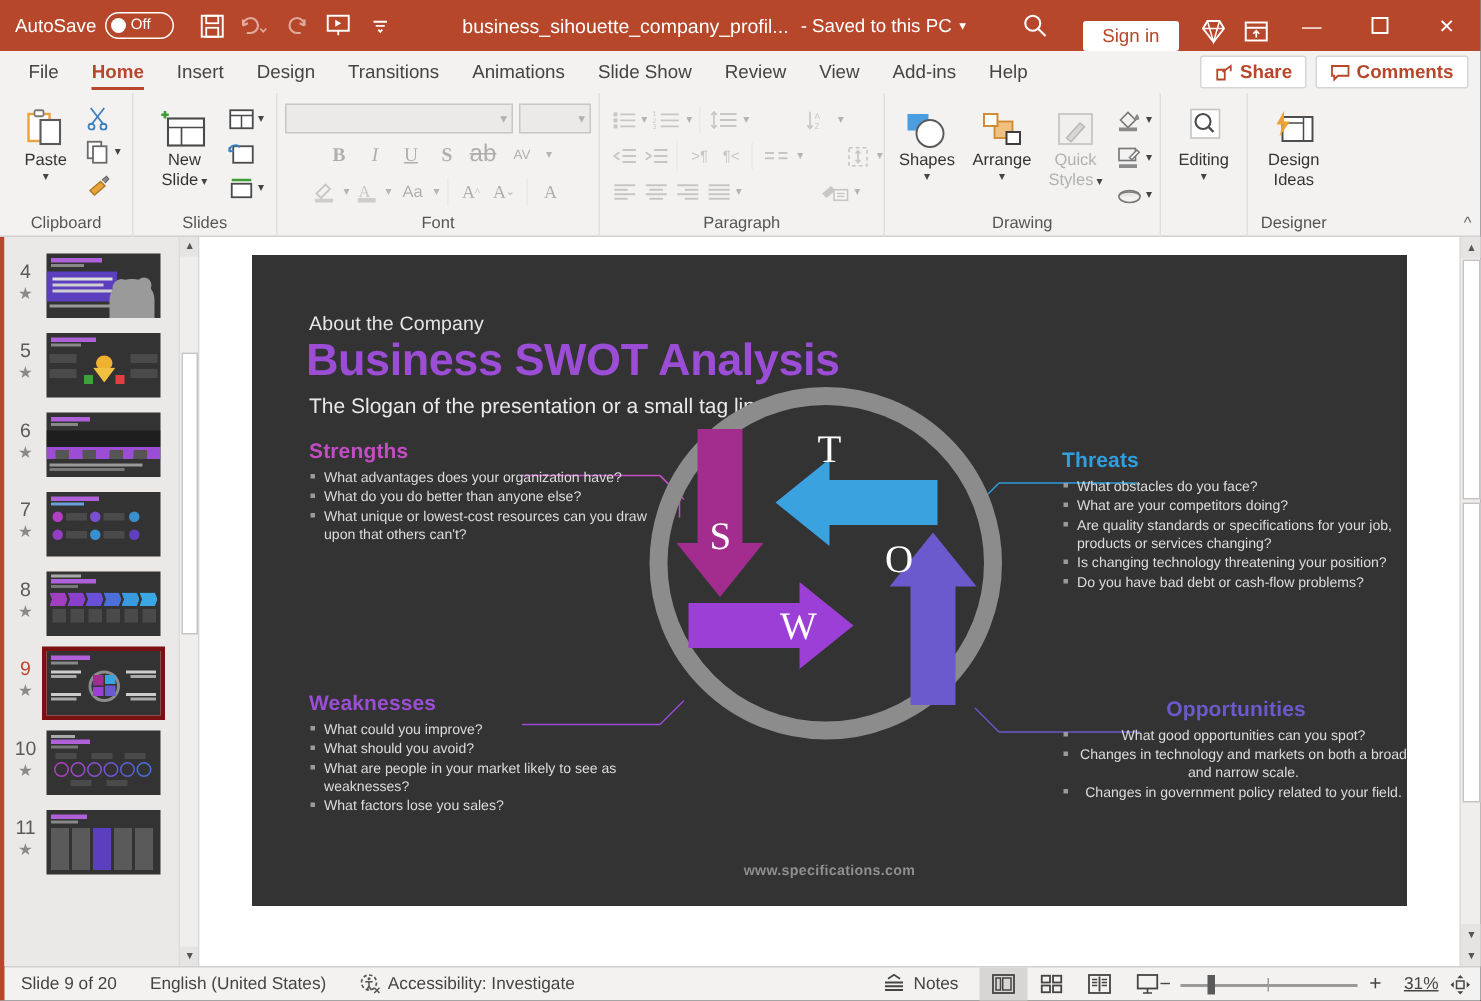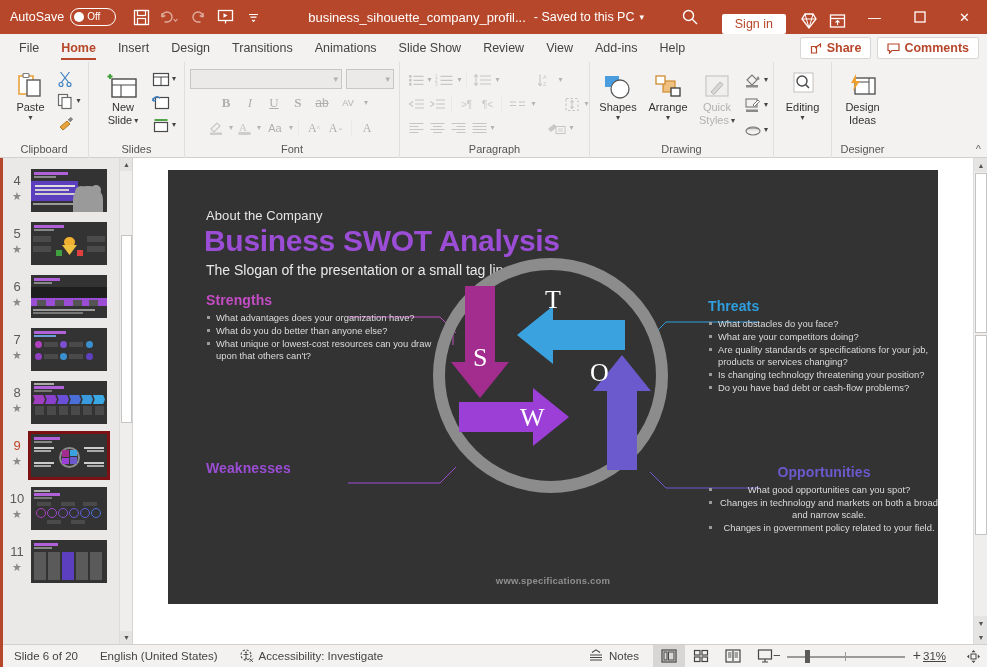--- a/index.html
+++ b/index.html
@@ -135,21 +135,21 @@
   .status{ height:23px;background:#f3f2f1;border-top:1px solid #d2d0ce;display:flex;align-items:center;
     flex:none;font-size:11.5px;color:#444; padding-left:14px;}
   .status .itm{ margin-right:22px;display:flex;align-items:center;gap:5px;white-space:nowrap;}
   .status .right{ margin-left:auto;display:flex;align-items:center;height:23px; }
   .viewbtn{ width:32px;height:23px;display:flex;align-items:center;justify-content:center;color:#444; }
   .viewbtn.active{ background:#d8d6d4; }
   .zoomslider{ width:118px;height:23px;display:flex;align-items:center;position:relative;margin:0 6px;}
   .zoomtrack{ position:absolute;left:0;right:0;height:2px;background:#9a9a9a;top:11px;}
   .zoomtick{ position:absolute;left:58px;top:7px;width:1px;height:9px;background:#9a9a9a;}
   .zoomknob{ position:absolute;left:18px;top:5px;width:5px;height:13px;background:#5a5a5a;}
-  .zoompct{ width:36px;text-align:left;font-size:11.5px;color:#444;text-decoration:underline;}
+  .zoompct{ width:36px;text-align:right;font-size:11.5px;color:#444;text-decoration:underline;}
   .fitbtn{ width:28px;display:flex;align-items:center;justify-content:center;color:#444;}
   .status-accent{ position:absolute;bottom:0;left:0;width:3px;height:23px;background:#b7472a;}
   svg{ display:block; }
 </style>
 </head>
 <body>
 
 <div class="app">
 
   <div class="titlebar">
@@ -362,21 +362,21 @@
             </div>
           <div class="smbtn" style="font-style:italic;font-size:13px;font-family:'Liberation Serif',serif;">
               <span>I</span>
             </div>
           <div class="smbtn" style="text-decoration:underline;font-size:13px;font-family:'Liberation Serif',serif;">
               <span>U</span>
             </div>
           <div class="smbtn" style="font-weight:bold;font-size:13px;font-family:'Liberation Serif',serif;">
               <span>S</span>
             </div>
-          <div class="smbtn" style="text-decoration:line-through;font-size:12px;">
+          <div class="smbtn" style="text-decoration:line-through;font-size:16px;">
               <span>ab</span>
             </div>
           <div class="smbtn" style="font-size:9px;width:24px;">
               <span>AV</span>
             </div>
           <span class="cv">▾</span>
         </div>
         <div class="rowline dis-ic" style="gap:2px;">
           <div class="smbtn">
             <svg width="17" height="16" viewBox="0 0 17 16">
@@ -843,20 +843,26 @@
           <h4 class="c-str">Strengths</h4>
           <ul>
             <li>What advantages does your organization have?</li>
             <li>What do you do better than anyone else?</li>
             <li>What unique or lowest-cost resources can you draw upon that others can't?</li>
           </ul>
         </div>
 
         <div class="quad q-wk">
           <h4 class="c-wk">Weaknesses</h4>
+          <ul>
+            <li>What could you improve?</li>
+            <li>What should you avoid?</li>
+            <li>What are people in your market likely to see as weaknesses?</li>
+            <li>What factors lose you sales?</li>
+          </ul>
         </div>
 
         <div class="quad q-thr">
           <h4 class="c-thr">Threats</h4>
           <ul>
             <li>What obstacles do you face?</li>
             <li>What are your competitors doing?</li>
             <li>Are quality standards or specifications for your job, products or services changing?</li>
             <li>Is changing technology threatening your position?</li>
             <li>Do you have bad debt or cash-flow problems?</li>
@@ -880,21 +886,21 @@
       <div class="arr">▲</div>
       <div class="bar" style="top:15px;height:160px;"></div>
       <div class="bar" style="top:177px;height:200px;"></div>
       <div class="arr" style="position:absolute;bottom:14px;">▼</div>
       <div class="arr" style="position:absolute;bottom:0;">▼</div>
     </div>
   </div>
 
   <div class="status">
     <div class="status-accent"></div>
-    <div class="itm">Slide 6 of 20</div>
+    <div class="itm">Slide 9 of 20</div>
     <div class="itm">English (United States)</div>
     <div class="itm">
       <span>
         <svg width="14" height="14" viewBox="0 0 14 14">
             <circle cx="6" cy="6" r="5" fill="none" stroke="#555" stroke-width="1.1" stroke-dasharray="2.3 1.6"></circle>
             <circle cx="6" cy="3.5" r="1" fill="#555"></circle>
             <path d="M3.5 5.5 h5 M6 5.5 v3 M6 8.5 l-1.5 2.5 M6 8.5 l1.5 2.5" stroke="#555" stroke-width="1" fill="none"></path>
             <path d="M9.5 9.5 l3.5 3.5 M13 9.5 l-3.5 3.5" stroke="#555" stroke-width="1"></path>
           </svg>
       </span>

